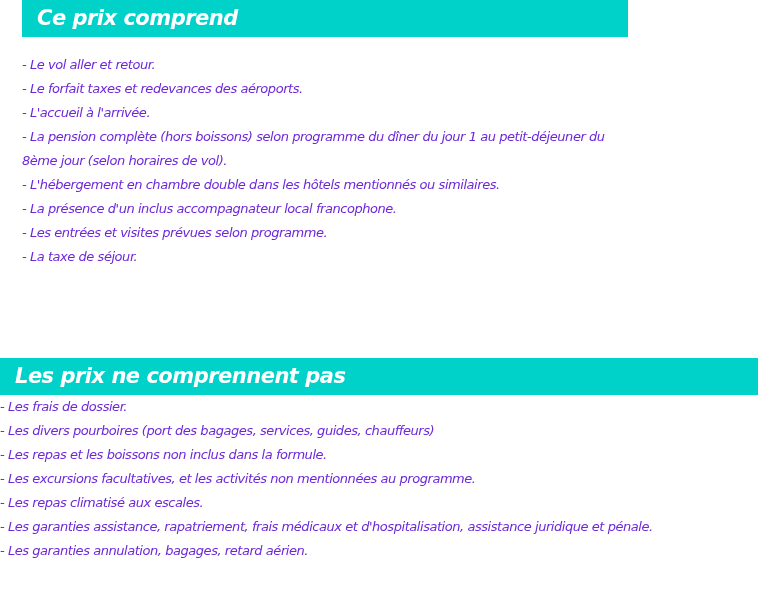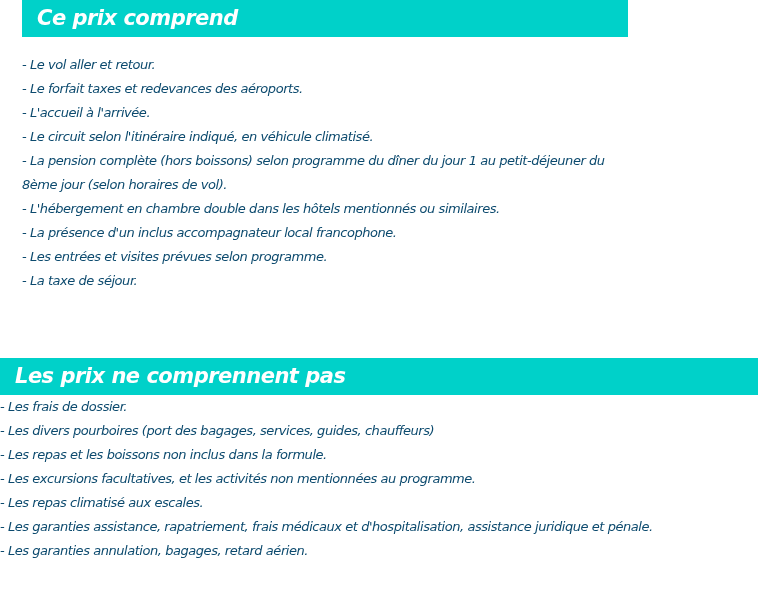--- a/index.html
+++ b/index.html
@@ -36,40 +36,39 @@
       margin: 0;
       padding: 0;
       list-style: none;
     }
     .item-list li {
       font-family: "DejaVu Sans", sans-serif;
       font-style: italic;
       font-size: 13px;
       letter-spacing: -0.45px;
       line-height: 24px;
-      color: #0c4a6e;
+      color: #6d28d9;
       white-space: normal;
     }
     #section-included { position: absolute; top: 0; left: 0; width: 606px; margin-left: 22px; }
     #section-included .item-list { margin-top: 16px; }
     #section-excluded { position: absolute; top: 358px; left: 0; width: 758px; }
     #section-excluded .item-list { margin-top: 0; }
   </style>
 </head>
 <body>
 
 <section id="section-included">
   <div class="section-header">
     <h2>Ce prix comprend</h2>
   </div>
   <ul class="item-list">
     <li>- Le vol aller et retour.</li>
     <li>- Le forfait taxes et redevances des aéroports.</li>
     <li>- L'accueil à l'arrivée.</li>
-    <li>- Le circuit selon l'itinéraire indiqué, en véhicule climatisé.</li>
     <li>- La pension complète (hors boissons) selon programme du dîner du jour 1 au petit-déjeuner du 8ème jour (selon horaires de vol).</li>
     <li>- L'hébergement en chambre double dans les hôtels mentionnés ou similaires.</li>
     <li>- La présence d'un inclus accompagnateur local francophone.</li>
     <li>- Les entrées et visites prévues selon programme.</li>
     <li>- La taxe de séjour.</li>
   </ul>
 </section>
 
 <section id="section-excluded">
   <div class="section-header">

